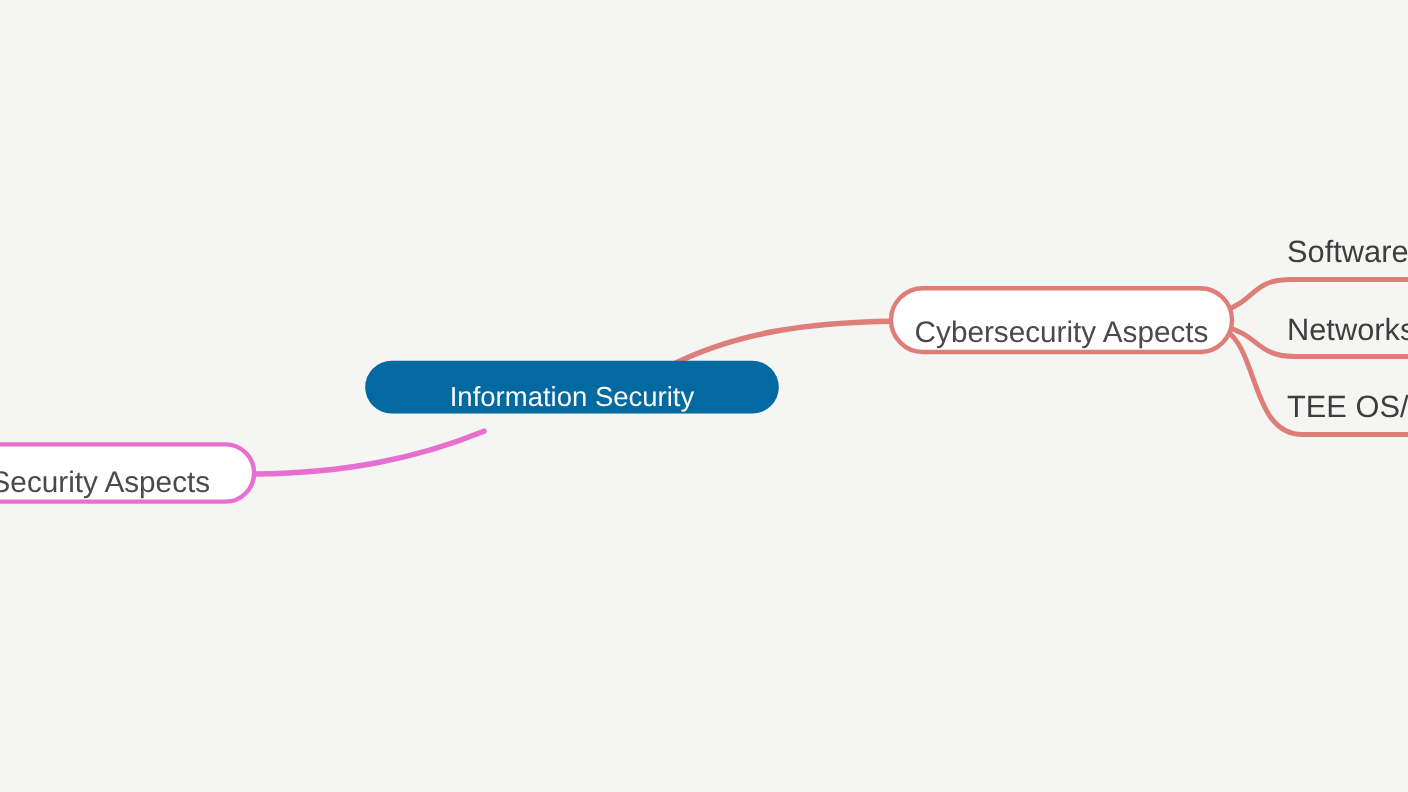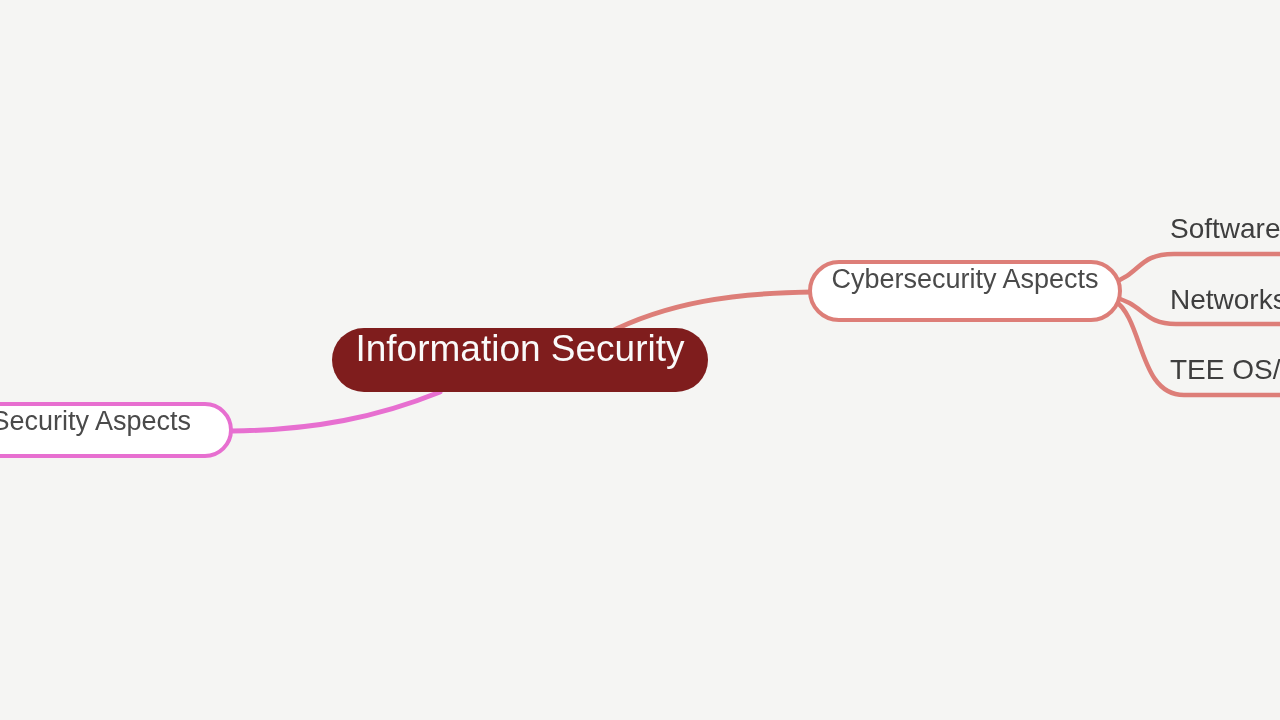--- a/index.html
+++ b/index.html
@@ -20,33 +20,33 @@
     inset: 0;
     width: 1280px;
     height: 720px;
     z-index: 1;
   }
   .node {
     position: absolute;
     z-index: 2;
     box-sizing: border-box;
     display: flex;
-    align-items: flex-start;
+    align-items: flex-end;
     white-space: nowrap;
   }
   .node-root {
     left: 332px;
     top: 328px;
     width: 376px;
-    height: 64px;
-    background: #7f1d1d;
+    height: 48px;
+    background: #0369a1;
     border-radius: 34px;
     justify-content: center;
     color: #fafafa;
-    font-size: 37px;
+    font-size: 25px;
   }
   .node-branch {
     background: #ffffff;
     border-radius: 32px;
     font-size: 27px;
     color: #4a4a4a;
   }
   .node-cyber {
     left: 808px;
     top: 260px;

